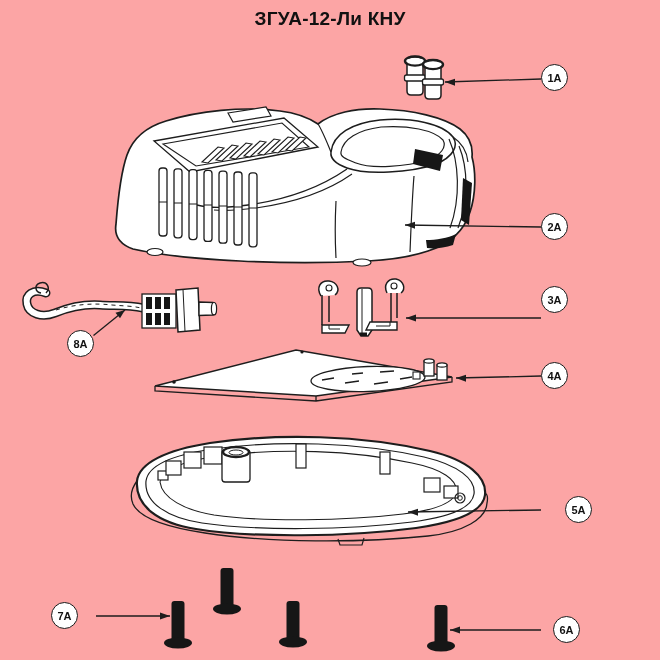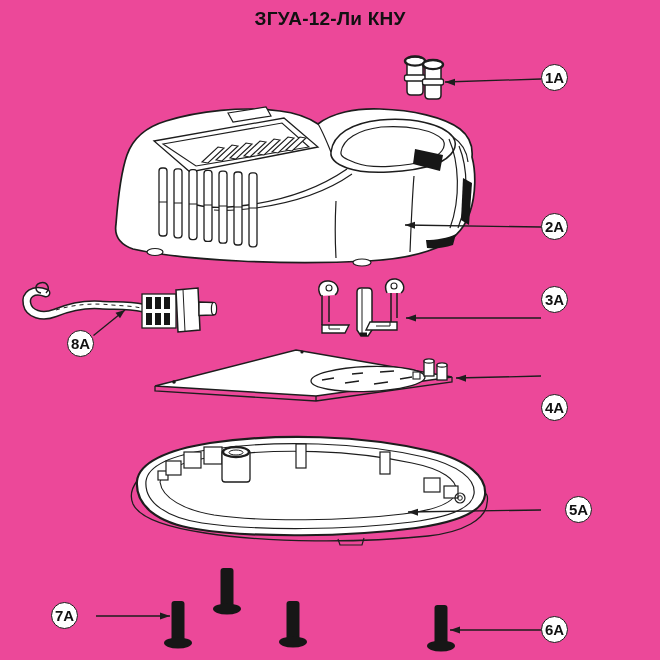--- a/index.html
+++ b/index.html
@@ -1,30 +1,30 @@
 <!DOCTYPE html>
 <html><head>
 <meta charset="utf-8">
 <style>
   html,body{margin:0;padding:0;background:#fff;}
-  .stage{position:relative;width:660px;height:660px;background:#ec4899;overflow:hidden;
+  .stage{position:relative;width:660px;height:660px;background:#fca5a5;overflow:hidden;
          font-family:"Liberation Sans",sans-serif;}
   .title{position:absolute;top:8px;left:0;width:660px;text-align:center;
          font-size:19px;font-weight:600;color:#111;letter-spacing:.2px;}
   svg{position:absolute;top:0;left:0;}
   .callout{position:absolute;width:27px;height:27px;box-sizing:border-box;
            border:1.7px solid #1a1a1a;border-radius:50%;background:#fff;
            display:flex;align-items:center;justify-content:center;
-           font-size:15px;font-weight:700;color:#111;}
+           font-size:11px;font-weight:700;color:#111;}
   .co-1a{left:541px;top:64px;}
   .co-2a{left:541px;top:213px;text-align:center;}
   .co-3a{left:541px;top:286px;}
-  .co-4a{left:541px;top:362px;margin-top:32px;}
+  .co-4a{left:541px;top:362px;}
   .co-5a{left:565px;top:496px;}
-  .co-6a{left:541px;top:616px;}
+  .co-6a{left:553px;top:616px;}
   .co-7a{left:51px;top:602px;}
   .co-8a{left:67px;top:330px;}
   .ln{stroke:#1d1d1d;stroke-width:1.3;fill:none;}
   .ar{fill:#1d1d1d;stroke:none;}
   .o{stroke:#1d1d1d;fill:#fff;}
   .nf{stroke:#1d1d1d;fill:none;}
   .blk{fill:#161616;stroke:none;}
 </style>
 </head>
 <body>

